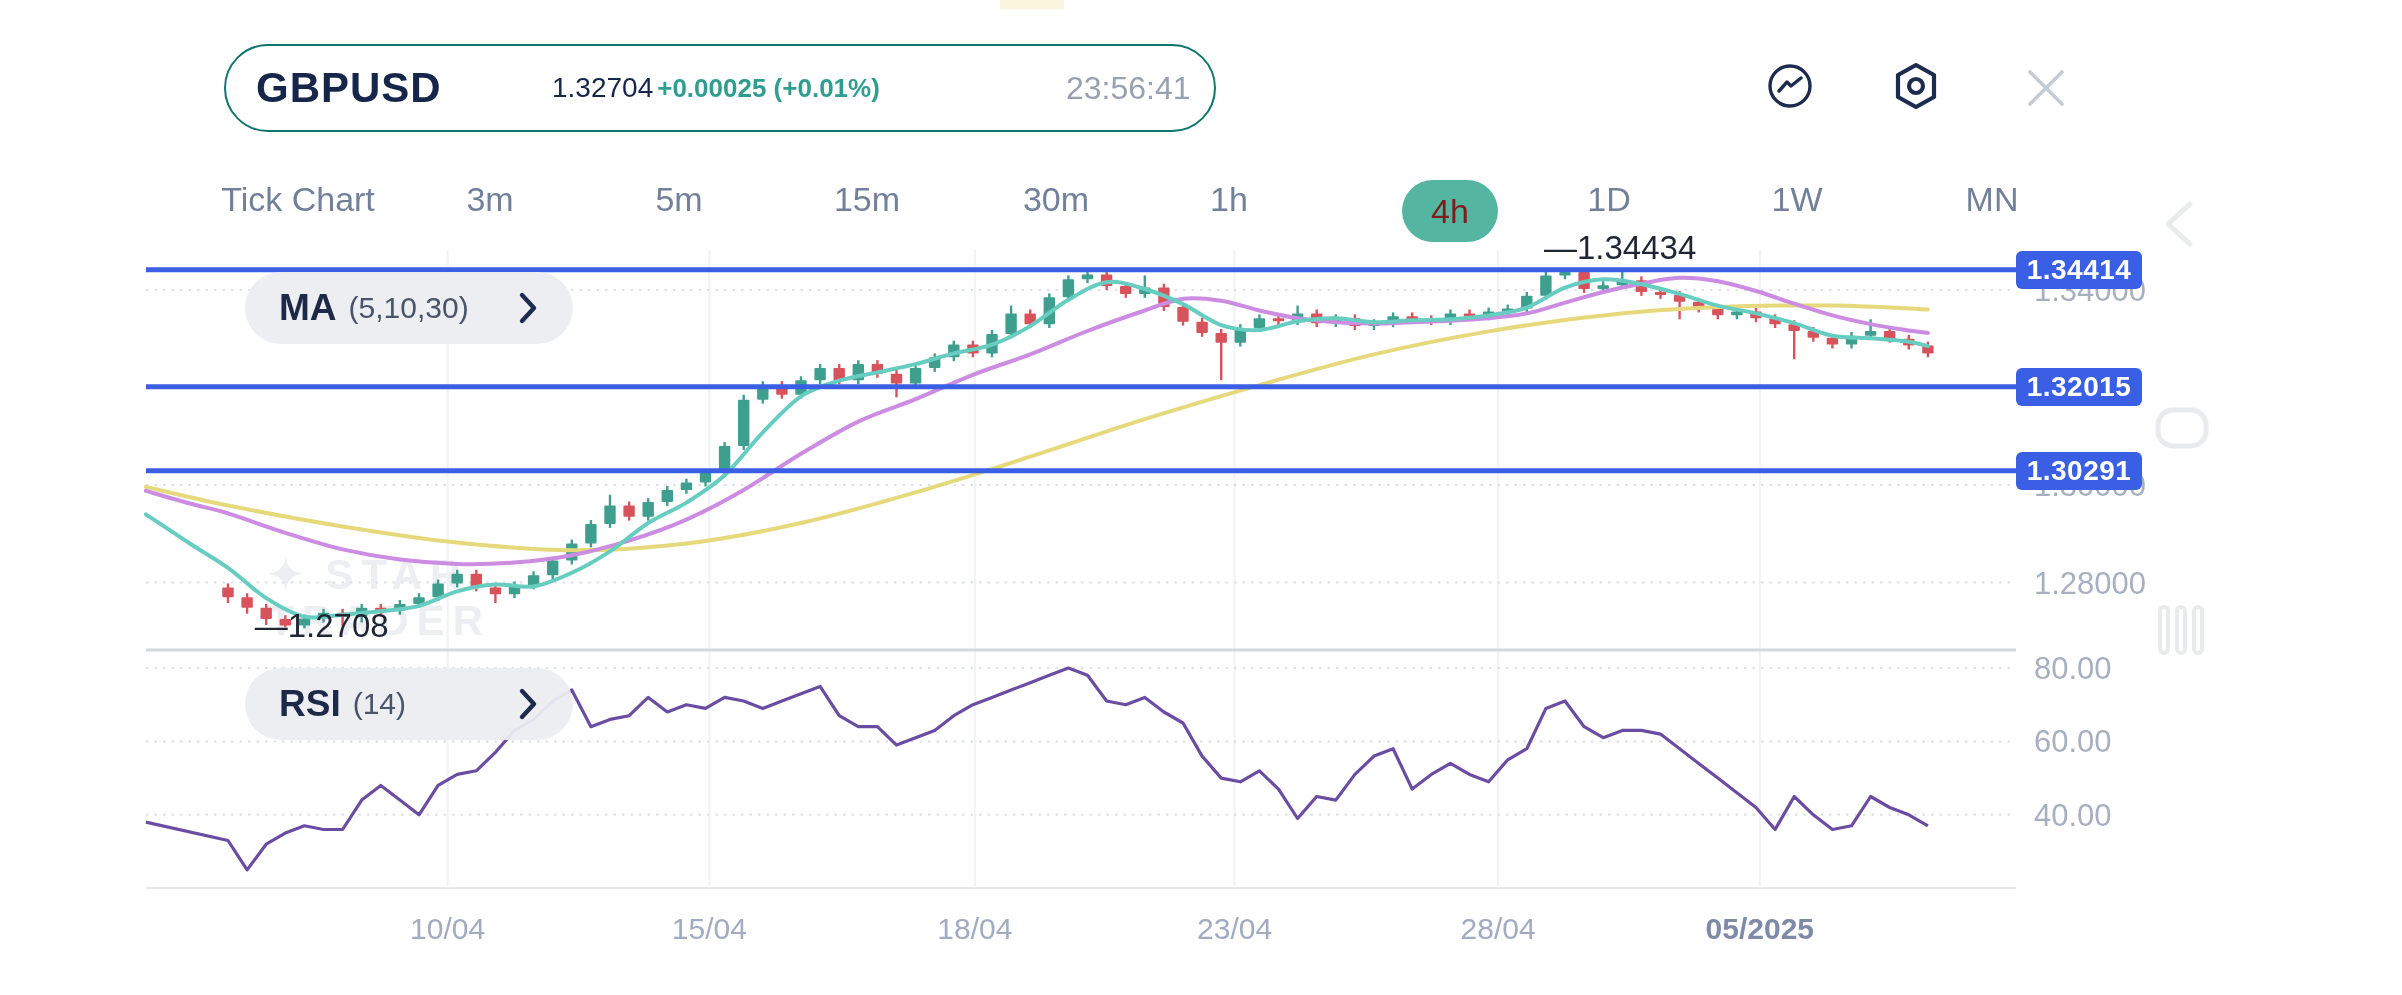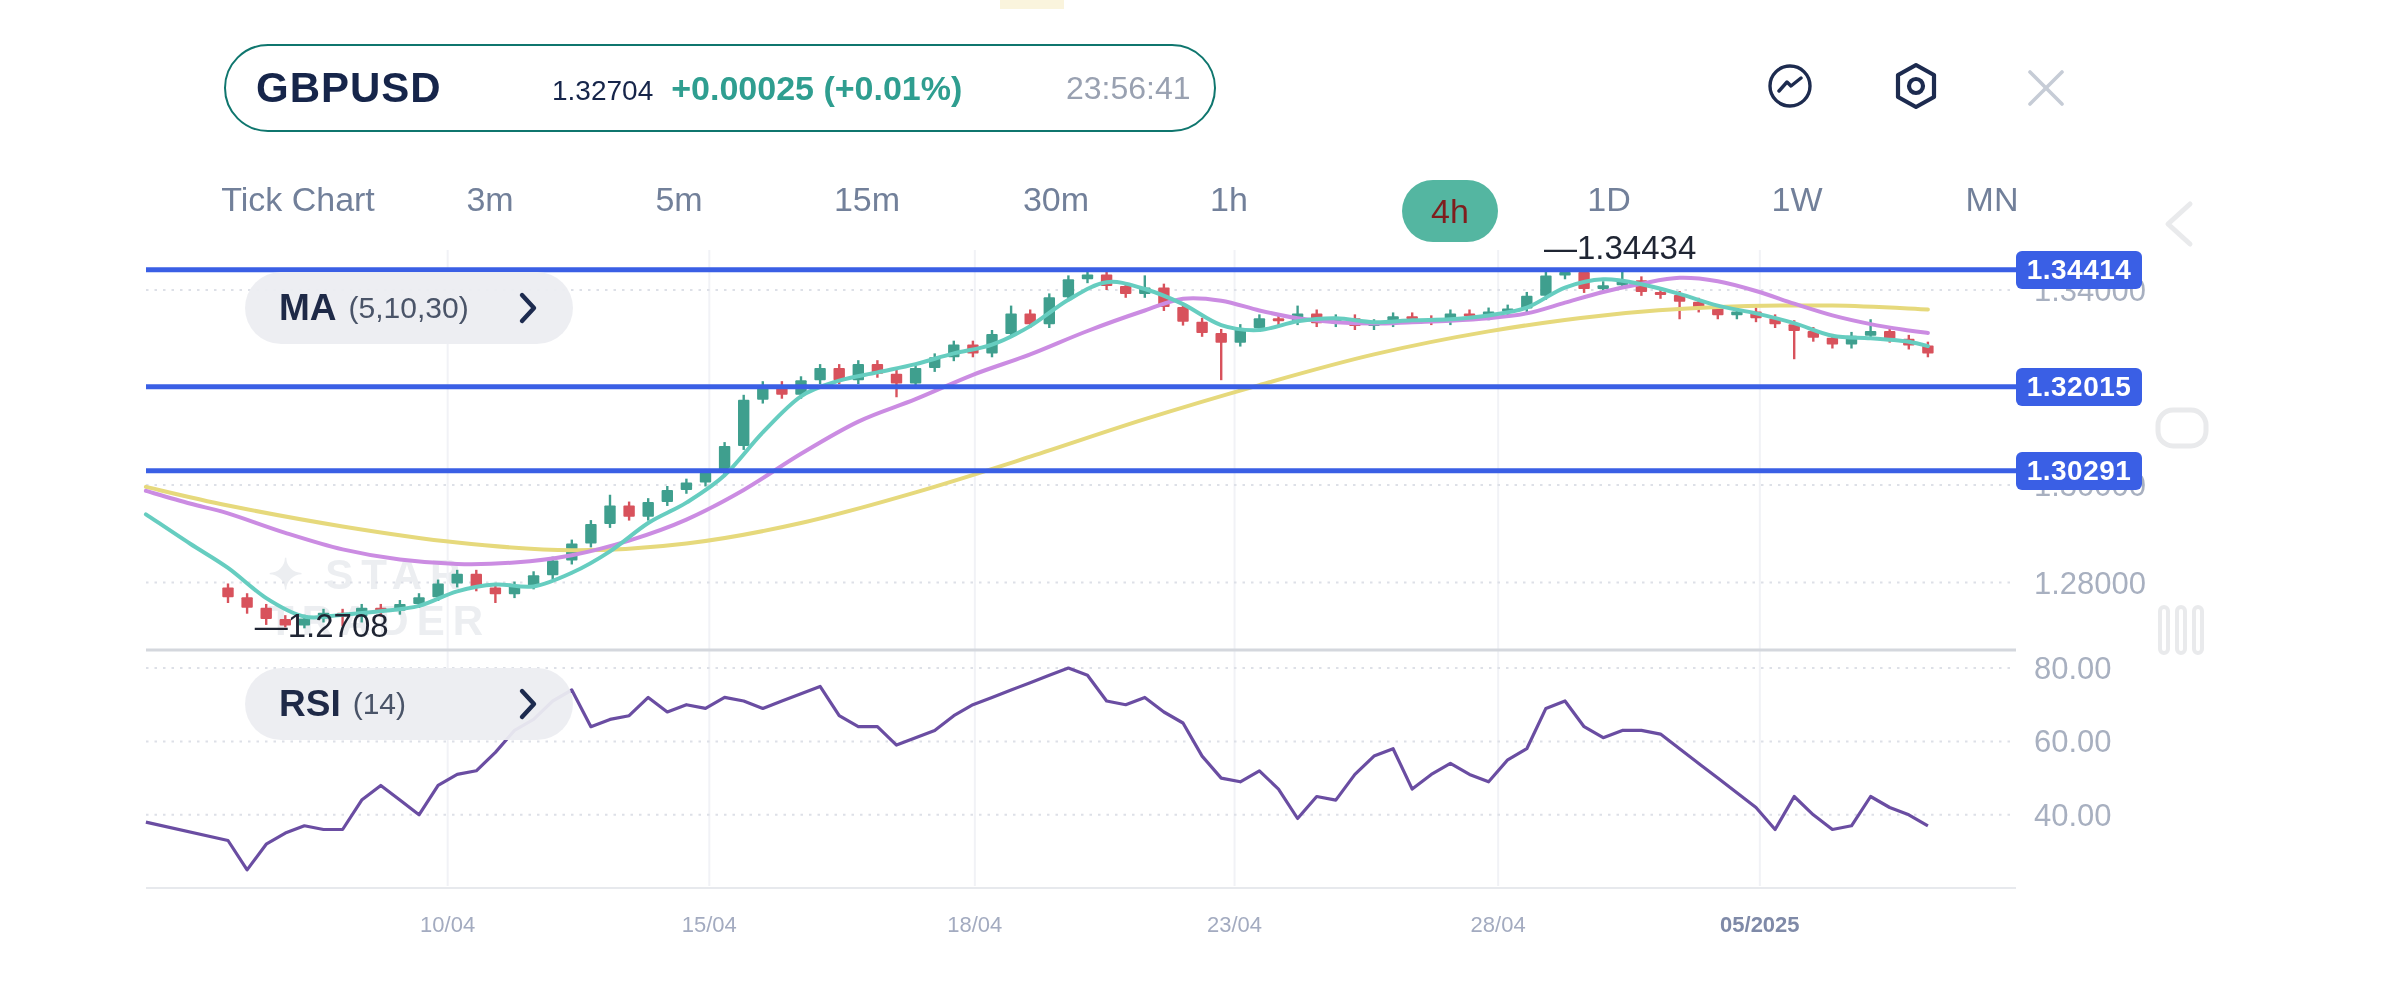--- a/index.html
+++ b/index.html
@@ -5,39 +5,39 @@
   html,body{margin:0;padding:0;background:#ffffff;width:2402px;height:995px;overflow:hidden;
     font-family:"Liberation Sans", sans-serif;}
   #app{position:relative;width:2402px;height:995px;background:#fff;}
   .abs{position:absolute;}
   
   #symbol-pill{left:224px;top:44px;width:988px;height:84px;border:2px solid #0f766e;border-radius:46px;
     background:#fff;display:flex;align-items:center;}
   #symbol-name{position:absolute;left:30px;font-size:42px;font-weight:700;color:#16254a;letter-spacing:1px;}
   #price-group{position:absolute;left:313px;display:flex;align-items:baseline;}
   #last-price{font-size:28px;font-weight:400;color:#16254a;margin-left:13px;}
-  #price-change{font-size:34px;font-weight:600;color:#2f9e90;margin-left:18px;}
+  #price-change{font-size:26px;font-weight:600;color:#2f9e90;margin-left:4px;}
   #quote-time{position:absolute;left:840px;font-size:32px;color:#99a1b1;}
   .hdr-icon{width:56px;height:56px;display:flex;align-items:center;justify-content:center;cursor:pointer;}
   
   .tf-item{position:absolute;top:168px;height:62px;display:flex;align-items:center;justify-content:center;
     transform:translateX(-50%);font-size:34px;color:#72809a;white-space:nowrap;cursor:pointer;}
   .tf-item.active{background:#54b6a1;color:#7f1d1d;border-radius:32px;width:96px;margin-top:12px;}
   
   .ind-pill{background:rgba(236,237,241,0.94);border-radius:38px;height:72px;width:328px;
     display:flex;align-items:center;padding:1px 34px;box-sizing:border-box;cursor:pointer;}
   .ind-name{font-size:37px;font-weight:700;color:#1e2947;}
   .ind-params{font-size:30px;color:#4a5468;margin-left:12px;}
   .ind-chev{margin-left:auto;display:flex;align-items:center;}
   
   .ax-label{position:absolute;left:2034px;font-size:31px;color:#a8b0c0;transform:translateY(-50%);}
   .price-tag{position:absolute;left:2016px;width:126px;height:38px;background:#3a5fe5;border-radius:6px;
     color:#fff;font-size:28px;font-weight:700;display:flex;align-items:center;justify-content:center;
     transform:translateY(-50%);letter-spacing:0.5px;}
-  .date-label{position:absolute;top:912px;font-size:22px;color:#a3abc0;transform:translateX(-50%);}
+  .date-label{position:absolute;top:912px;font-size:30px;color:#a3abc0;transform:translateX(-50%);}
   .date-label.bold{font-weight:700;color:#7f8aa8;text-align:center;}
   .annot{position:absolute;font-size:33px;font-weight:500;color:#1f2533;white-space:nowrap;}
   
   #watermark{left:268px;top:552px;color:#eceef1;font-weight:700;letter-spacing:8px;line-height:46px;
     font-size:42px;z-index:0;}
   #watermark .wm-row{display:flex;align-items:center;gap:14px;}
   
   .side-icon{position:absolute;left:2150px;cursor:pointer;}
   #top-strip{left:1000px;top:0;width:64px;height:9px;background:#faf4dd;}
   #chart-svg{position:absolute;left:0;top:0;z-index:1;}

